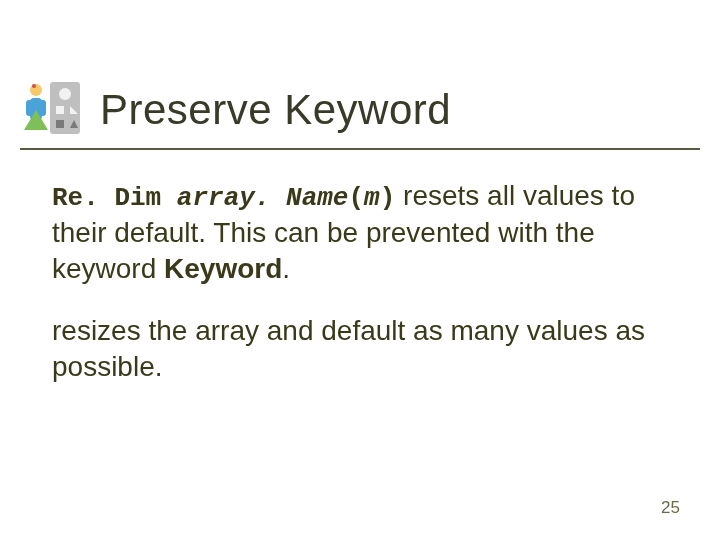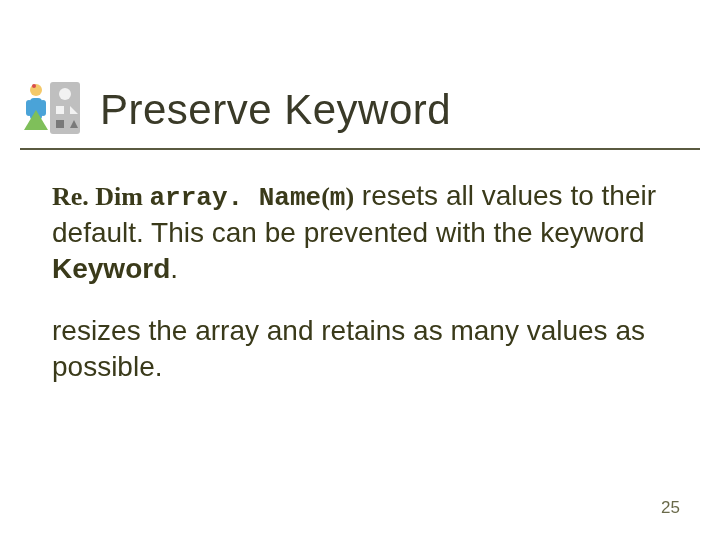--- a/index.html
+++ b/index.html
@@ -52,27 +52,28 @@
   .body {
     position: absolute;
     top: 178px;
     left: 52px;
     right: 48px;
     font-size: 28px;
     line-height: 1.28;
     color: #3a3a1a;
   }
   .code {
-    font-family: Liberation Serif, serif;
+    font-family: Liberation Mono, monospace;
     font-weight: bold;
     font-size: 26px;
   }
   .code-ital {
     font-family: "Courier New", monospace;
     font-weight: bold;
+    font-style: italic;
     font-size: 26px;
   }
   .para {
     margin: 0 0 26px 0;
   }
   .page-num {
     position: absolute;
     right: 40px;
     bottom: 22px;
     font-size: 17px;
@@ -110,19 +111,19 @@
 
   <div class="rule"></div>
 
   <div class="body">
 
     <p class="para">
       <span class="code">Re. Dim </span><span class="code-ital">array. Name</span><span class="code">(</span><span class="code-ital">m</span><span class="code">)</span><span>  resets all values to their default. This can be prevented with the keyword </span><span class="strong">Keyword</span><span>.</span>
     </p>
 
 
-    <p class="para">resizes the array and retains as many values as possible.</p>
+    <p class="para">resizes the array and default as many values as possible.</p>
 
   </div>
 
   <div class="page-num">25</div>
 
 </div>
 
 </body></html>

